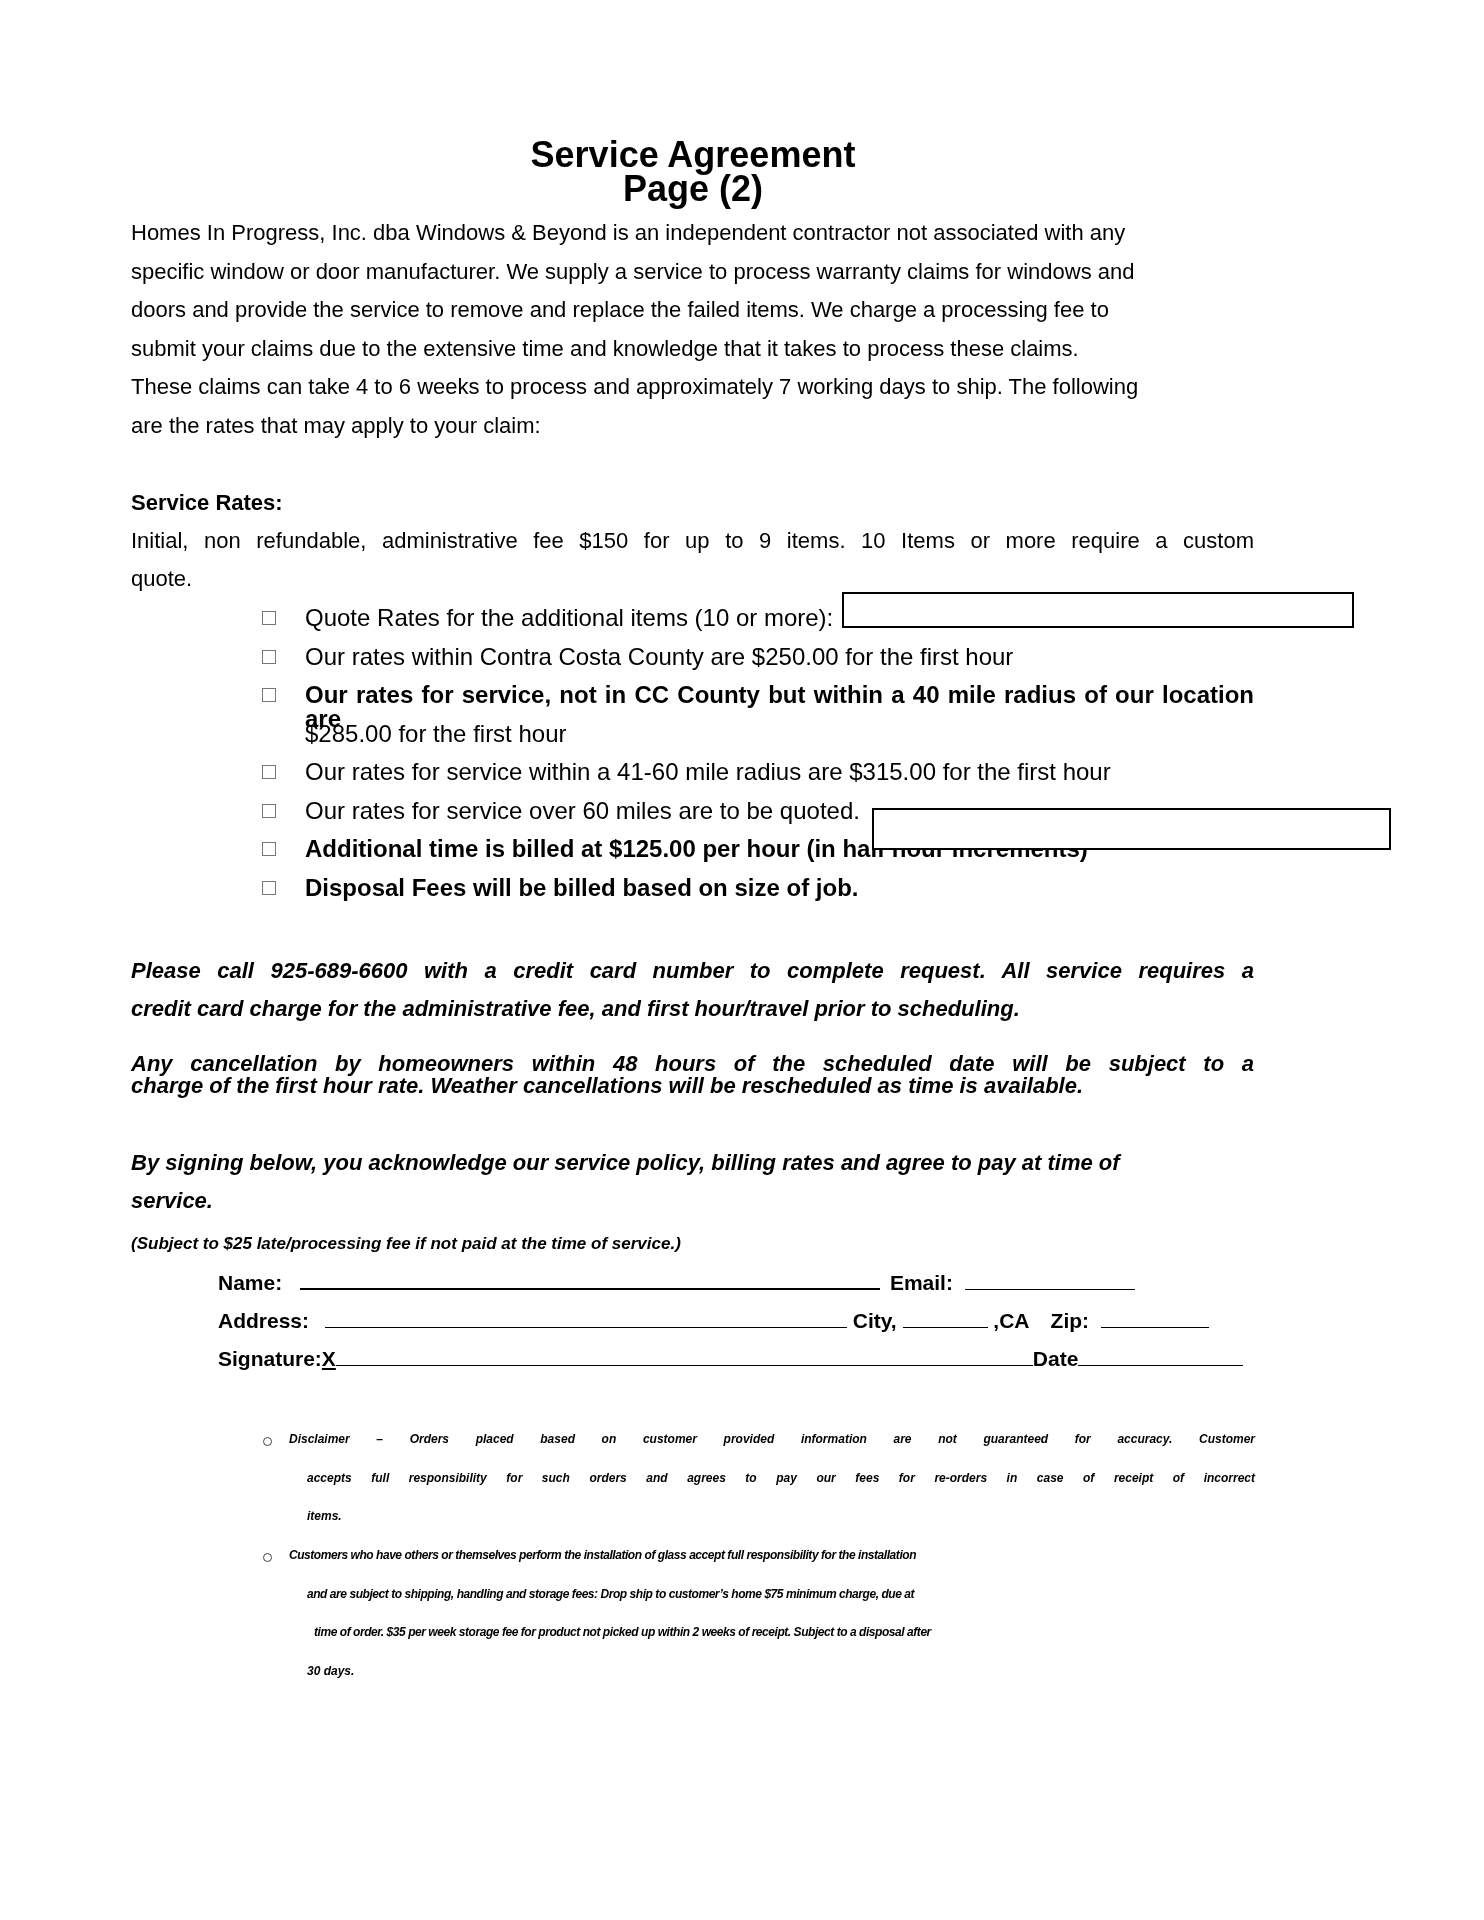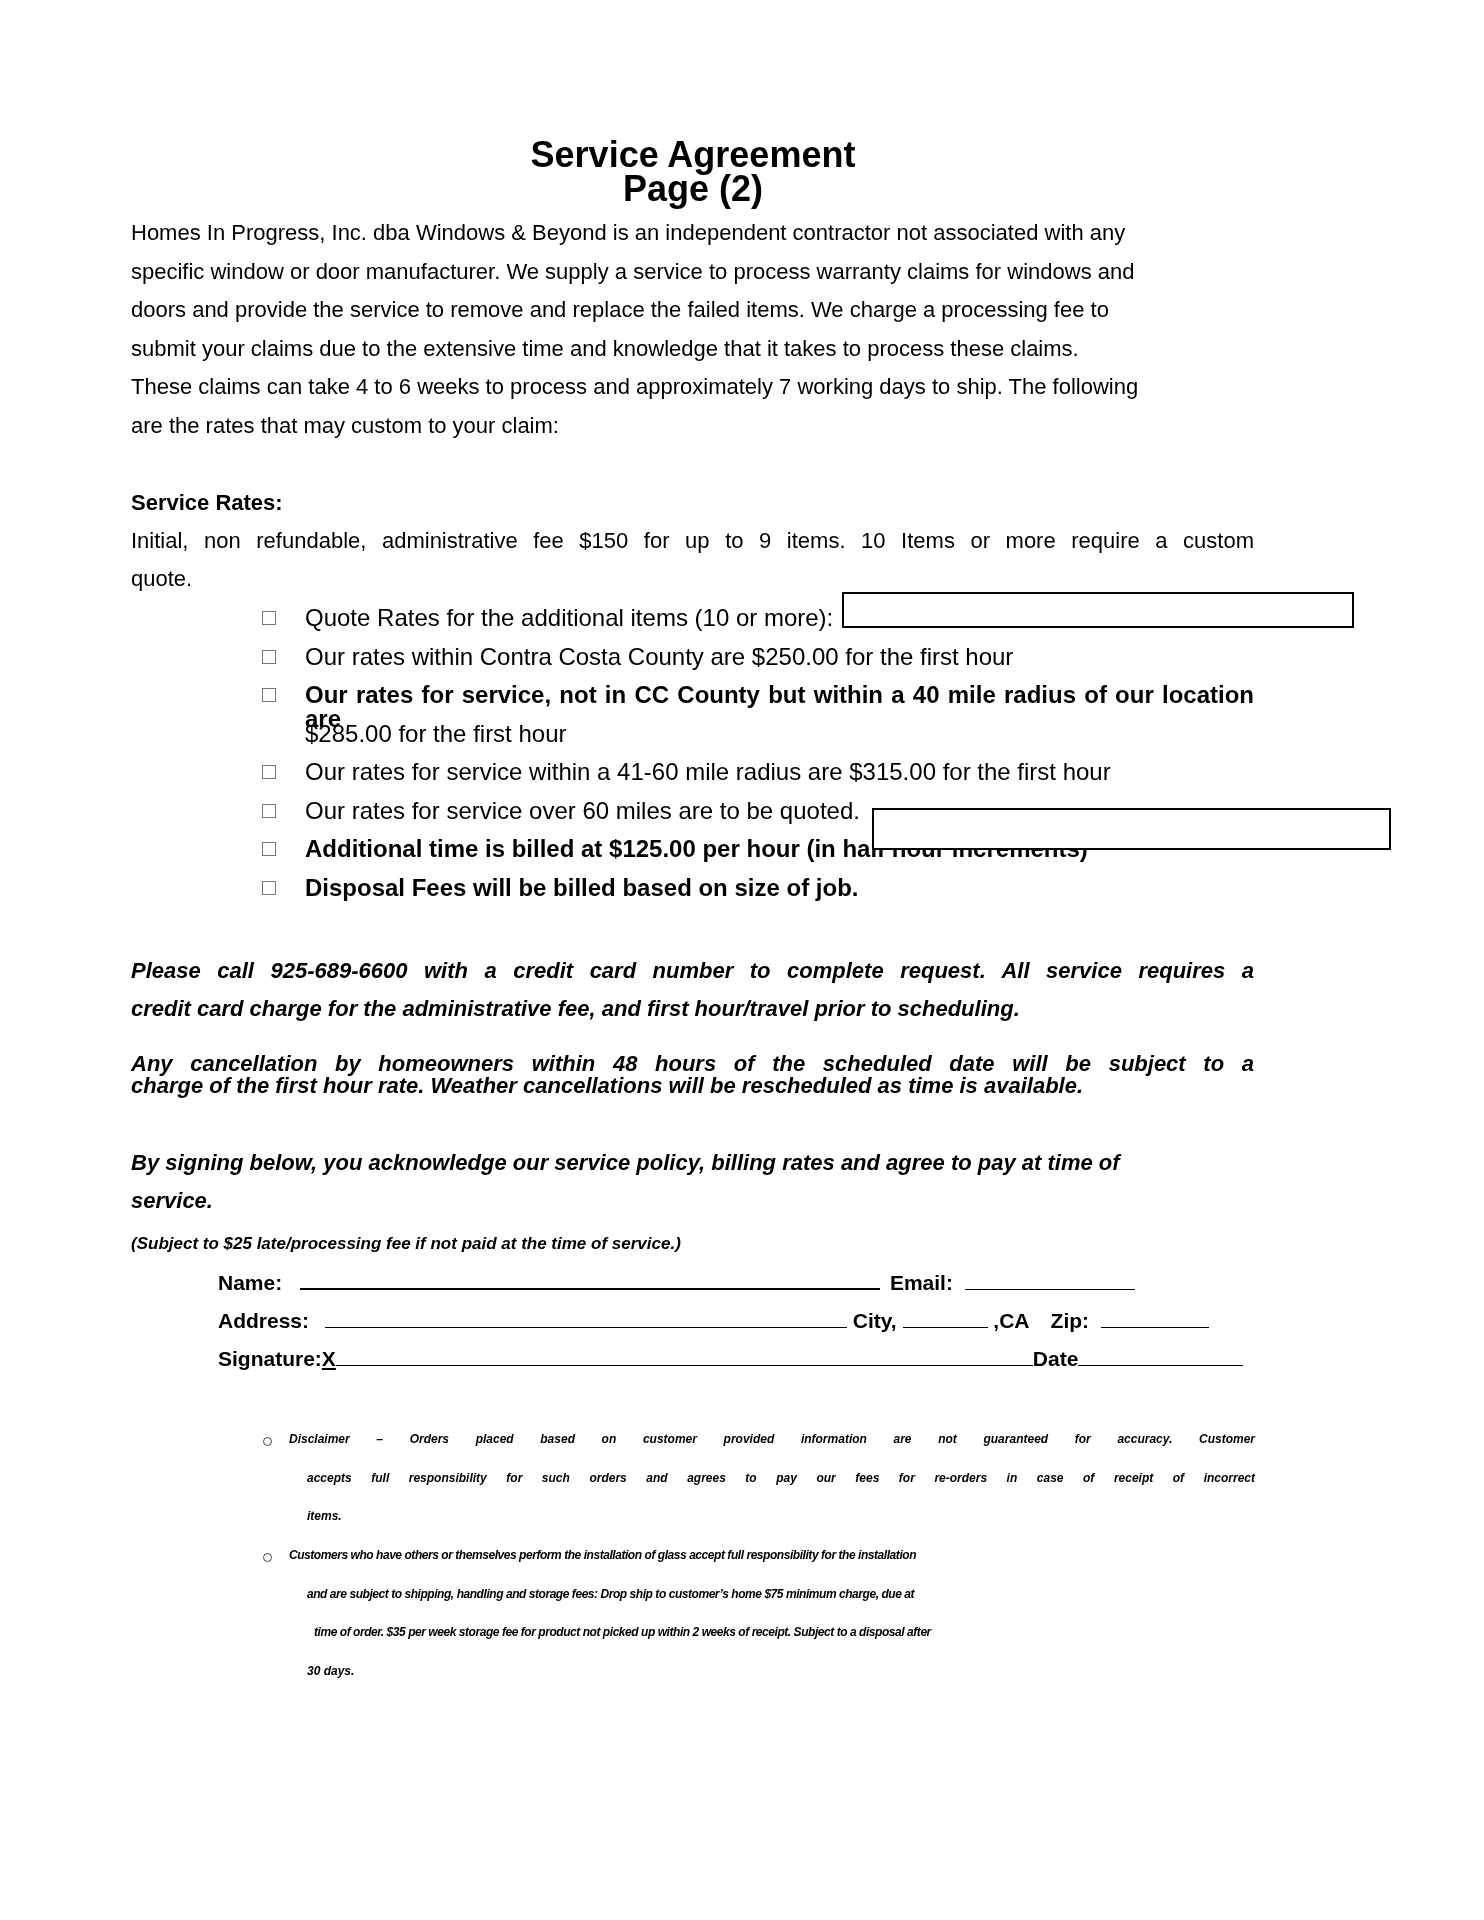--- a/index.html
+++ b/index.html
@@ -26,21 +26,21 @@
 
 <div class="ln title" style="top:137px;">Service Agreement</div>
 <div class="ln title" style="top:171px;">Page (2)</div>
 
 <div>
   <div class="ln body" style="top:222px;">Homes In Progress, Inc. dba Windows &amp; Beyond is an independent contractor not associated with any</div>
   <div class="ln body" style="top:261px;">specific window or door manufacturer. We supply a service to process warranty claims for windows and</div>
   <div class="ln body" style="top:299px;">doors and provide the service to remove and replace the failed items.  We charge a processing fee to</div>
   <div class="ln body" style="top:338px;">submit your claims due to the extensive time and knowledge that it takes to process these claims.</div>
   <div class="ln body" style="top:376px;">These claims can take 4 to 6 weeks to process and approximately 7 working days to ship.  The following</div>
-  <div class="ln body" style="top:415px;">are the rates that may custom to your claim:</div>
+  <div class="ln body" style="top:415px;">are the rates that may apply to your claim:</div>
 </div>
 
 <div class="ln body b" style="top:492px;">Service Rates:</div>
 <div class="ln body just" style="top:530px;">Initial, non refundable, administrative fee $150 for up to 9 items. 10 Items or more require a custom</div>
 <div class="ln body" style="top:568px;">quote.</div>
 
 <div>
   <span class="cb" style="top:611px;"></span>
   <div class="ln item" style="top:606px;">Quote Rates for the additional items (10 or more):</div>
 

